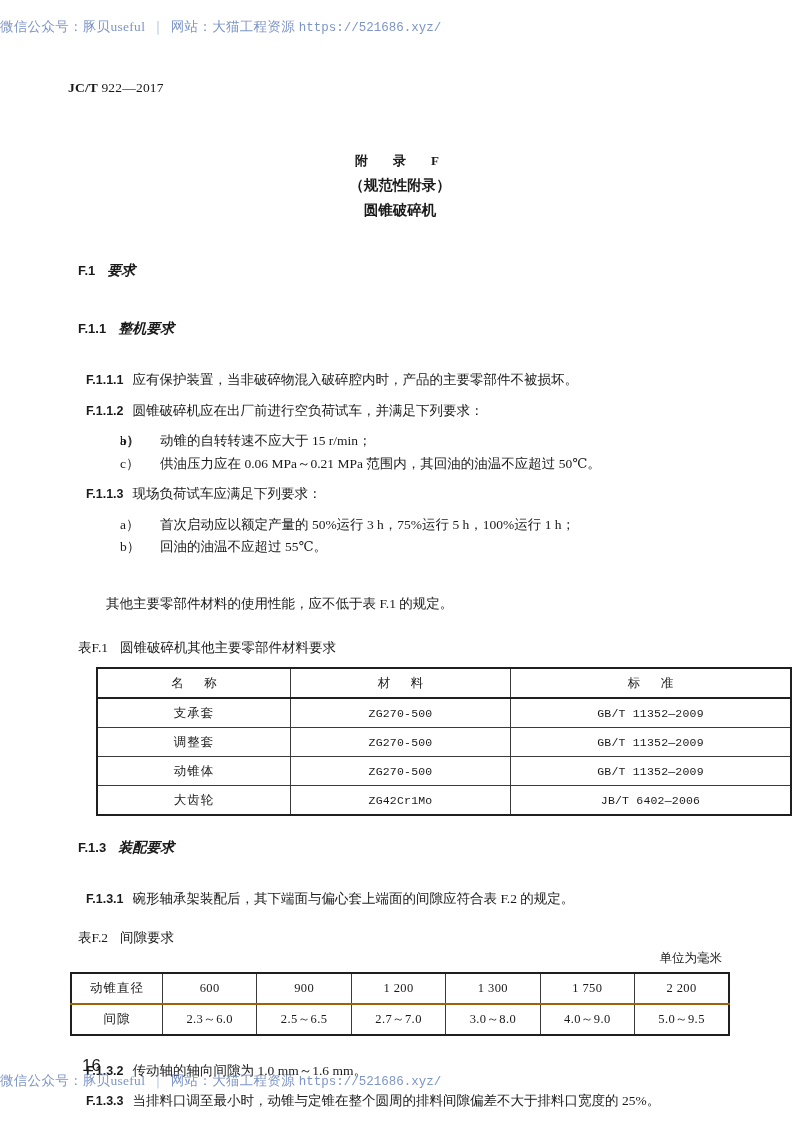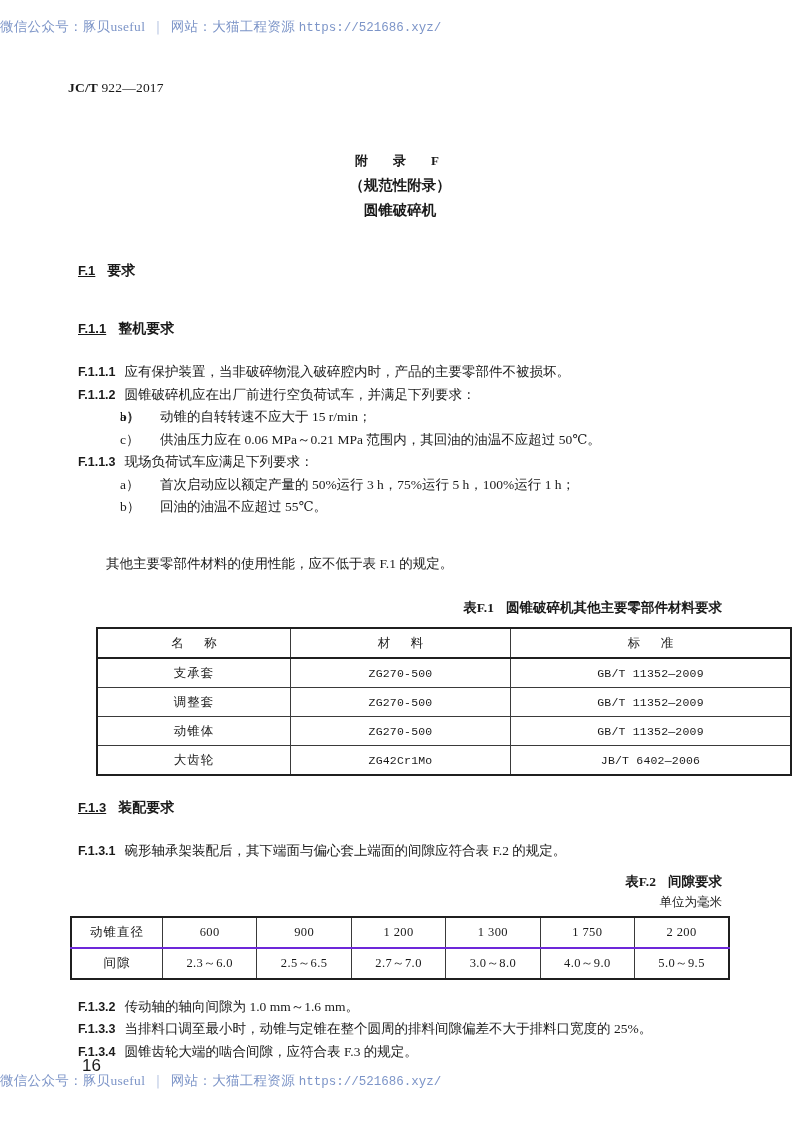--- a/index.html
+++ b/index.html
@@ -81,25 +81,25 @@
   h2.sec {
     font-size: 14px;
     font-weight: bold;
     margin: 0;
     line-height: 20px;
   }
   .sec-gap-lg { height: 38px; }
   .sec-gap-md { height: 22px; }
   .sec-gap-sm { height: 12px; }
 
-  .sec-num { font-family: "Liberation Sans", "DejaVu Sans", sans-serif; font-size: 13px; text-decoration: underline; }
-  .sec-title { padding-left: 12px; }
+  .sec-num { font-family: "Liberation Sans", "DejaVu Sans", sans-serif; font-size: 13px; }
+  .sec-title { padding-left: 12px; font-style: italic; }
 
   p.para {
-    margin: 0;
+    margin: 8px;
     font-size: 13.5px;
     line-height: 22.5px;
     text-align: justify;
   }
   p.para .pn {
     font-family: "Liberation Sans", "DejaVu Sans", sans-serif;
     font-size: 12.5px;
     font-weight: bold;
     letter-spacing: 0px;
   }
@@ -125,22 +125,22 @@
     text-align: justify;
   }
   ul.alpha li .mk {
     position: absolute;
     left: 42px;
     font-family: "Liberation Serif", "DejaVu Serif", serif;
   }
 
   
   .tbl-cap {
-    text-align: right;
-    font-weight: bold;
+    text-align: left;
+    font-weight: normal;
     font-size: 13.5px;
     line-height: 22px;
   }
   .tbl-cap .capnum { padding-right: 12px; }
   .tbl-unit {
     text-align: right;
     font-size: 12.5px;
     line-height: 18px;
   }
 
@@ -177,21 +177,21 @@
   table.doc.t-f1 .c-name { letter-spacing: 1px; }
 
   table.doc.t-f2 {
     width: 660px;
     margin-left: 0px;
     border: 2px solid #1f1f1f;
     table-layout: fixed;
   }
   table.doc.t-f2 td { height: 29px; font-size: 12.5px; }
   table.doc.t-f2 .rowhead { width: 90px; letter-spacing: 1px; }
-  table.doc.t-f2 tr:first-child td { border-bottom: 2px solid #6d28d9; }
+  table.doc.t-f2 tr:first-child td { border-bottom: 2px solid #a16207; }
   table.doc.t-f2 .num {
     font-family: "Liberation Serif", "DejaVu Serif", serif;
     letter-spacing: 0.4px;
   }
 
   
   .page-num {
     position: absolute;
     left: 82px;
     top: 1056px;

